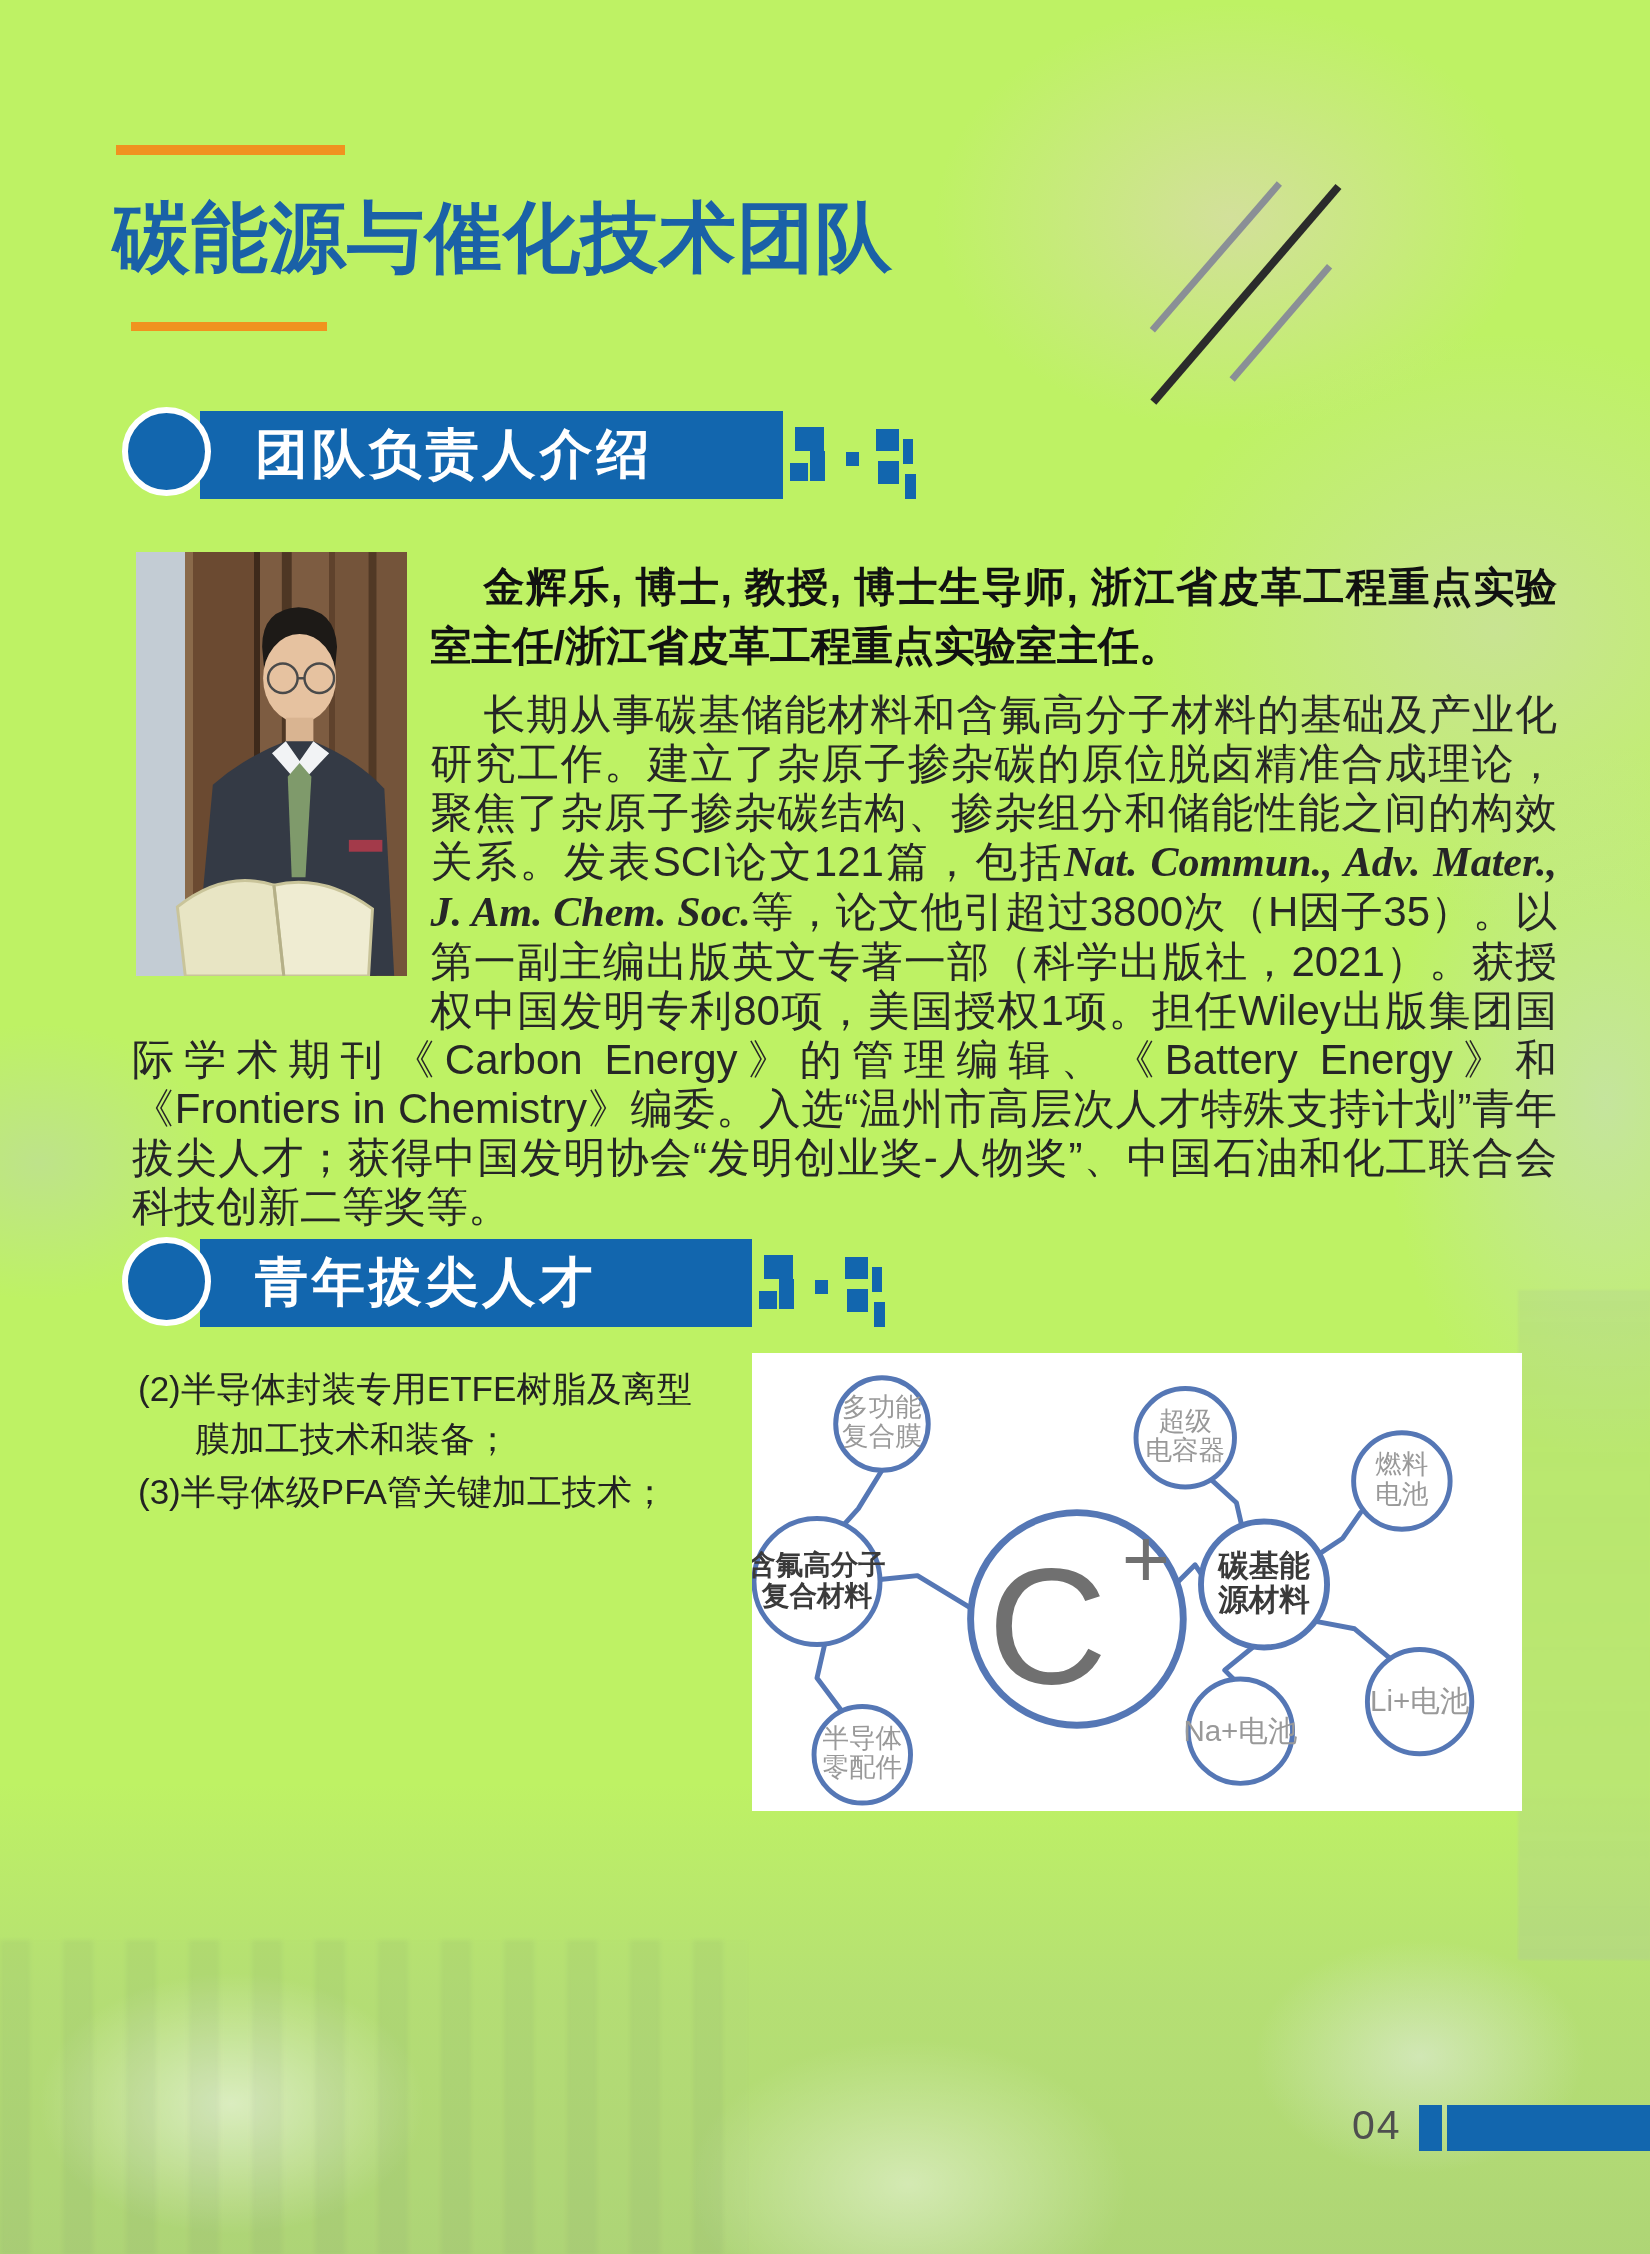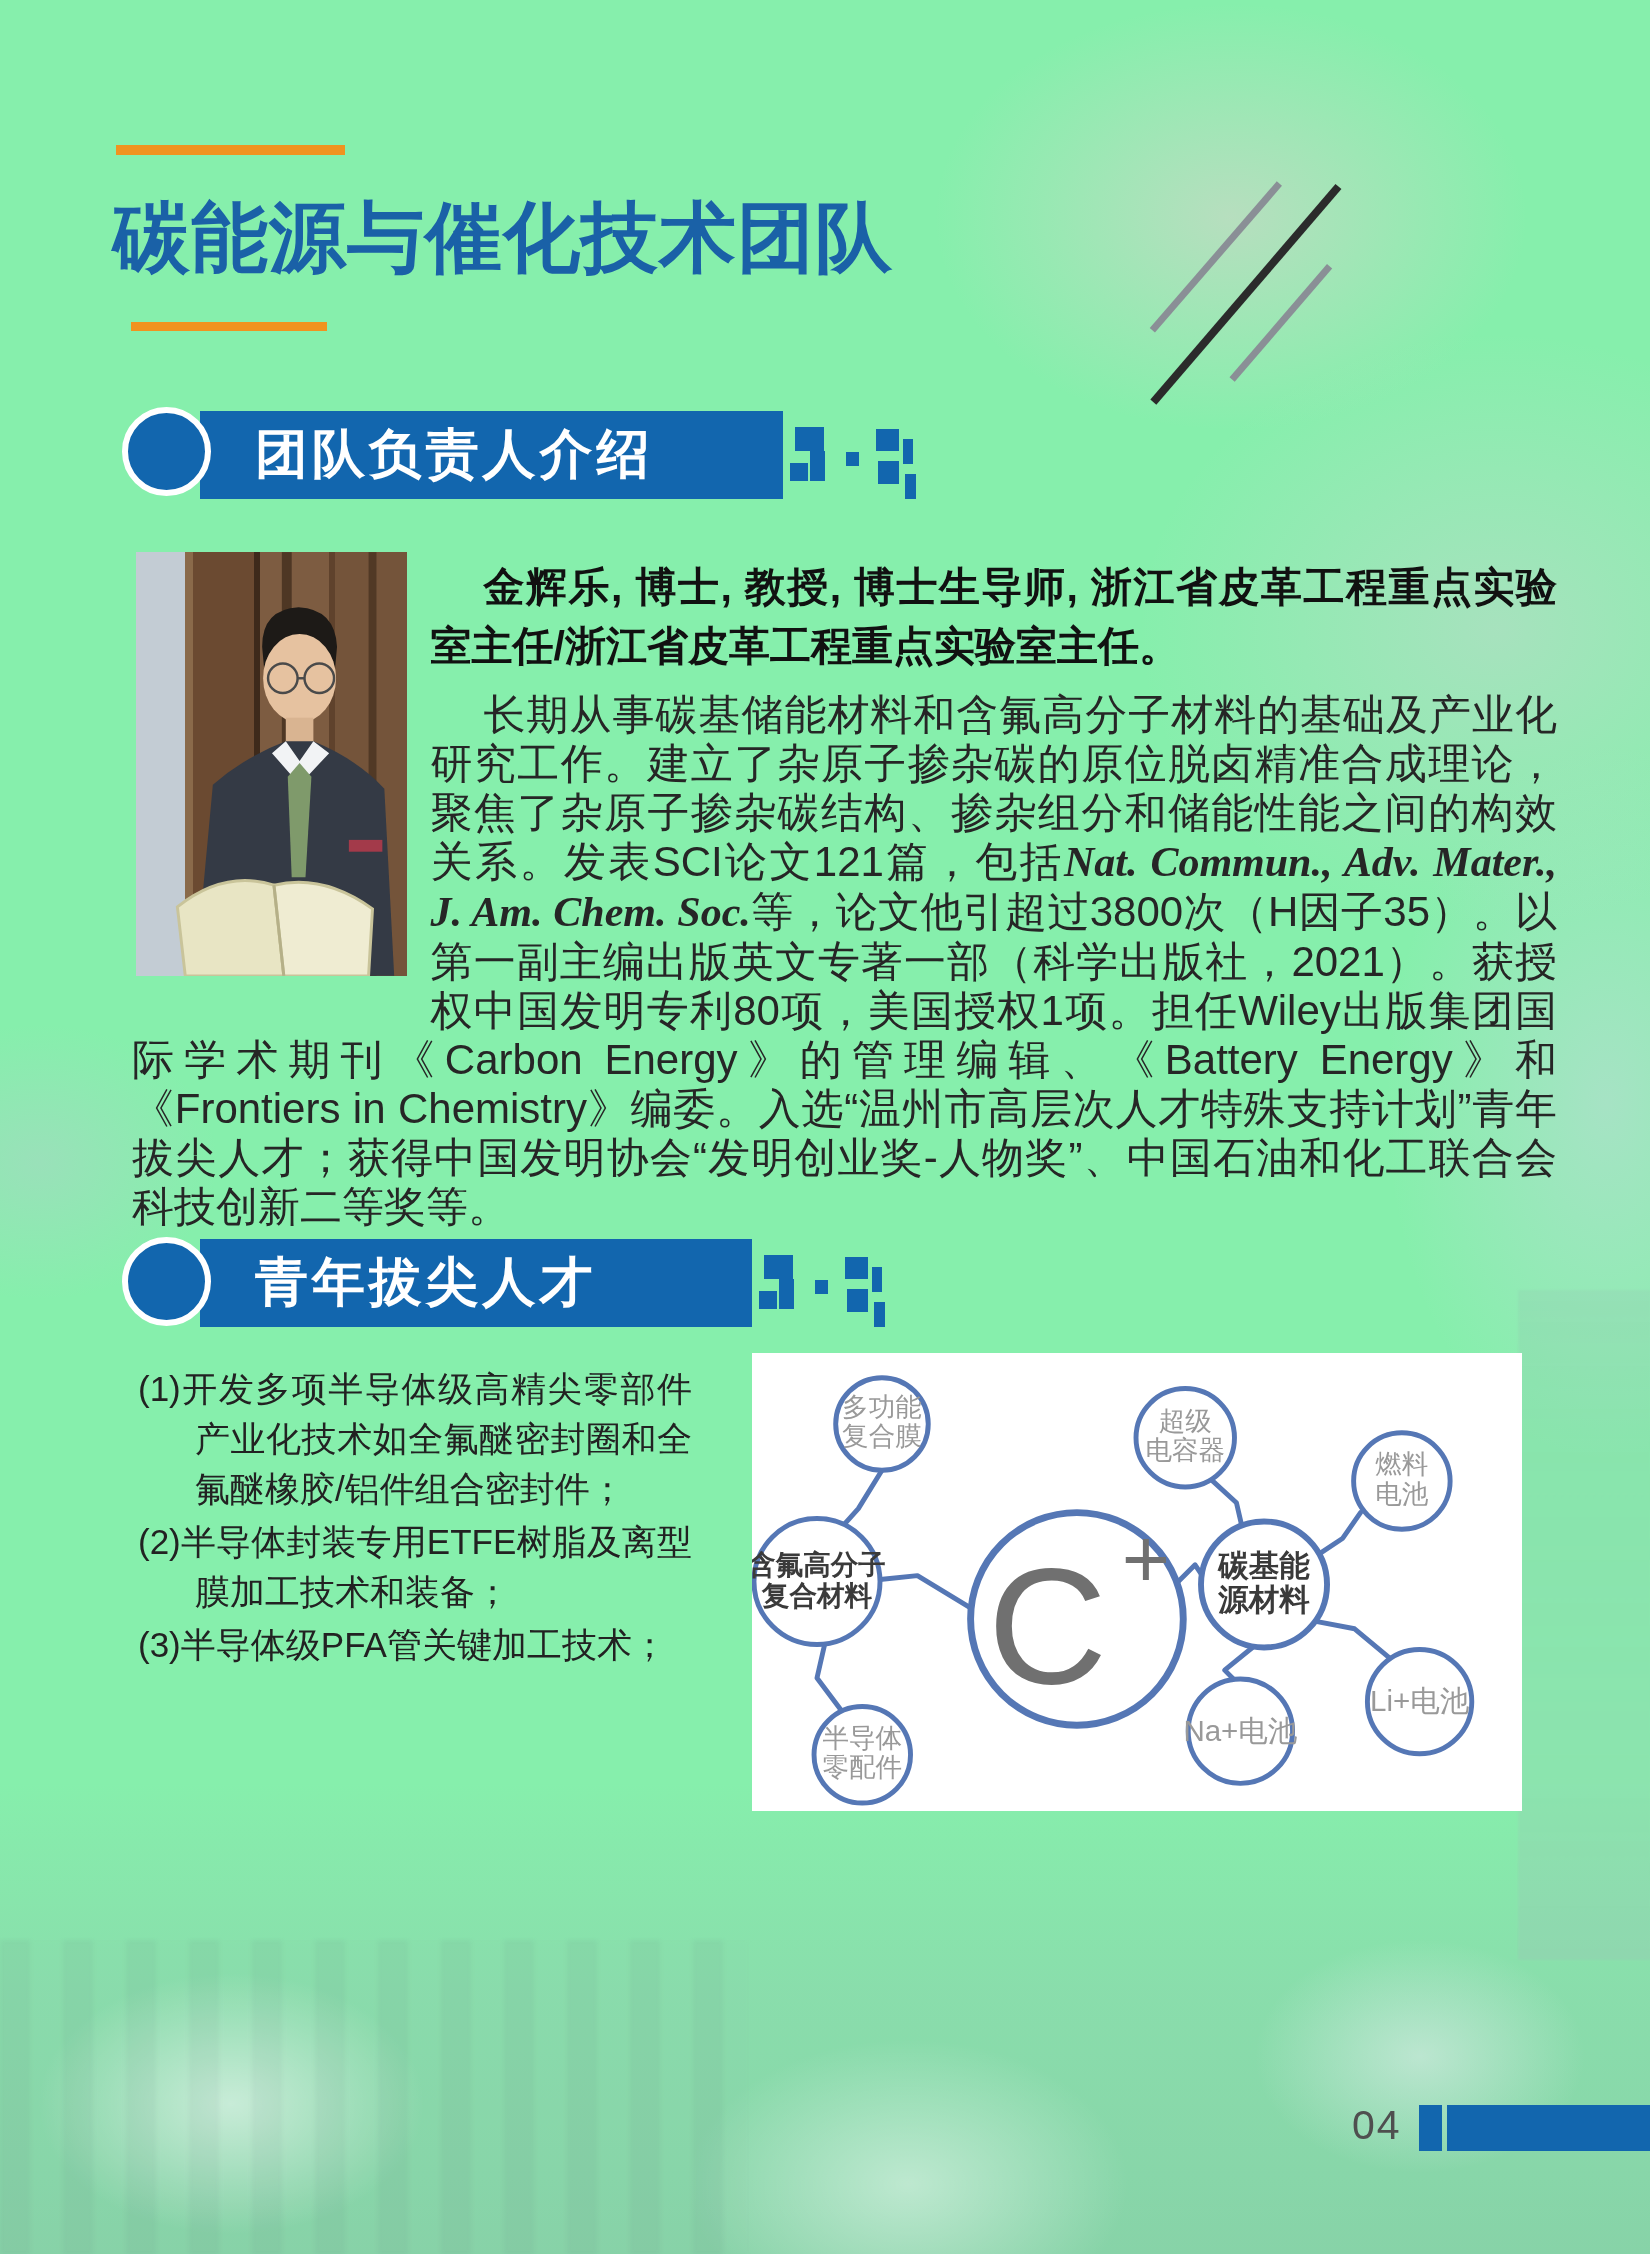--- a/index.html
+++ b/index.html
@@ -6,21 +6,21 @@
     --accent-blue:#1266ae;
     --title-blue:#1a61a7;
     --accent-orange:#f0931f;
     --body-text:#262626;
     --diagram-stroke:#5577b5;
     --diagram-gray-text:#999999;
     --diagram-dark-text:#3a3a3a;
     --page-number-text:#4f4f4f;
   }
   html,body{margin:0;padding:0;background:#dfe4ea;}
-  .page{position:relative;width:1651px;height:2255px;background:#86efac;overflow:hidden;
+  .page{position:relative;width:1651px;height:2255px;background:#bef264;overflow:hidden;
         font-family:"Liberation Sans",sans-serif;color:var(--body-text);}
 
   
   .bg-top{position:absolute;inset:0;pointer-events:none;background:
     radial-gradient(424px 305px at 1231px 217px, rgba(231,206,209,0.50), transparent 70%),
     radial-gradient(512px 424px at 1497px 630px, rgba(216,206,216,0.40), transparent 70%),
     radial-gradient(315px 512px at 1606px 1103px, rgba(205,212,226,0.45), transparent 70%),
     radial-gradient(256px 197px at 39px 1162px, rgba(190,198,210,0.35), transparent 70%);}
   .bg-bottom{position:absolute;left:0;bottom:0;width:1651px;height:473px;pointer-events:none;background:
     radial-gradient(276px 187px at 14% 68%, rgba(255,255,255,0.55), transparent 70%),
@@ -156,21 +156,20 @@
       <span class="d4"></span>
       <span class="d5"></span>
       <span class="d6"></span>
       <span class="d7"></span>
       <span class="d8"></span>
     </div>
   </div>
 
   <div class="tech-list">
     <ul>
-      <li><span>(1)</span><span>开发多项半导体级高精尖零部件产业化技术如全氟醚密封圈和全氟醚橡胶/铝件组合密封件；</span></li>
       <li><span>(2)</span><span>半导体封装专用ETFE树脂及离型膜加工技术和装备；</span></li>
       <li><span>(3)</span><span>半导体级PFA管关键加工技术；</span></li>
     </ul>
   </div>
 
   <div class="diagram-panel">
     <svg width="770" height="458" viewBox="0 0 782 465">
       <g stroke="#5577b5" stroke-width="5" fill="none" stroke-linejoin="round" stroke-linecap="round">
         <polyline points="132,119 108,158 90,178"></polyline>
         <polyline points="130,230 168,226 224,260"></polyline>

